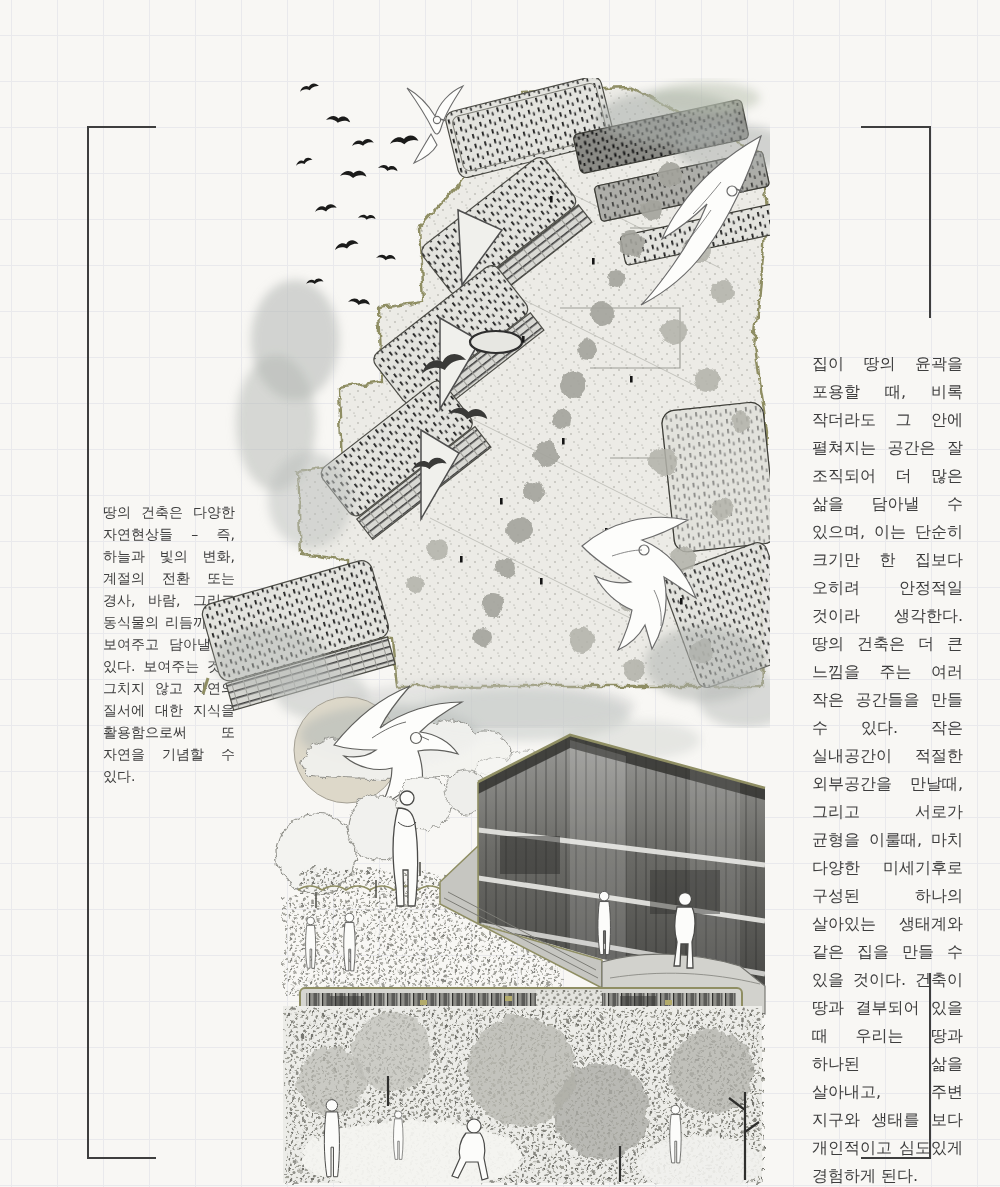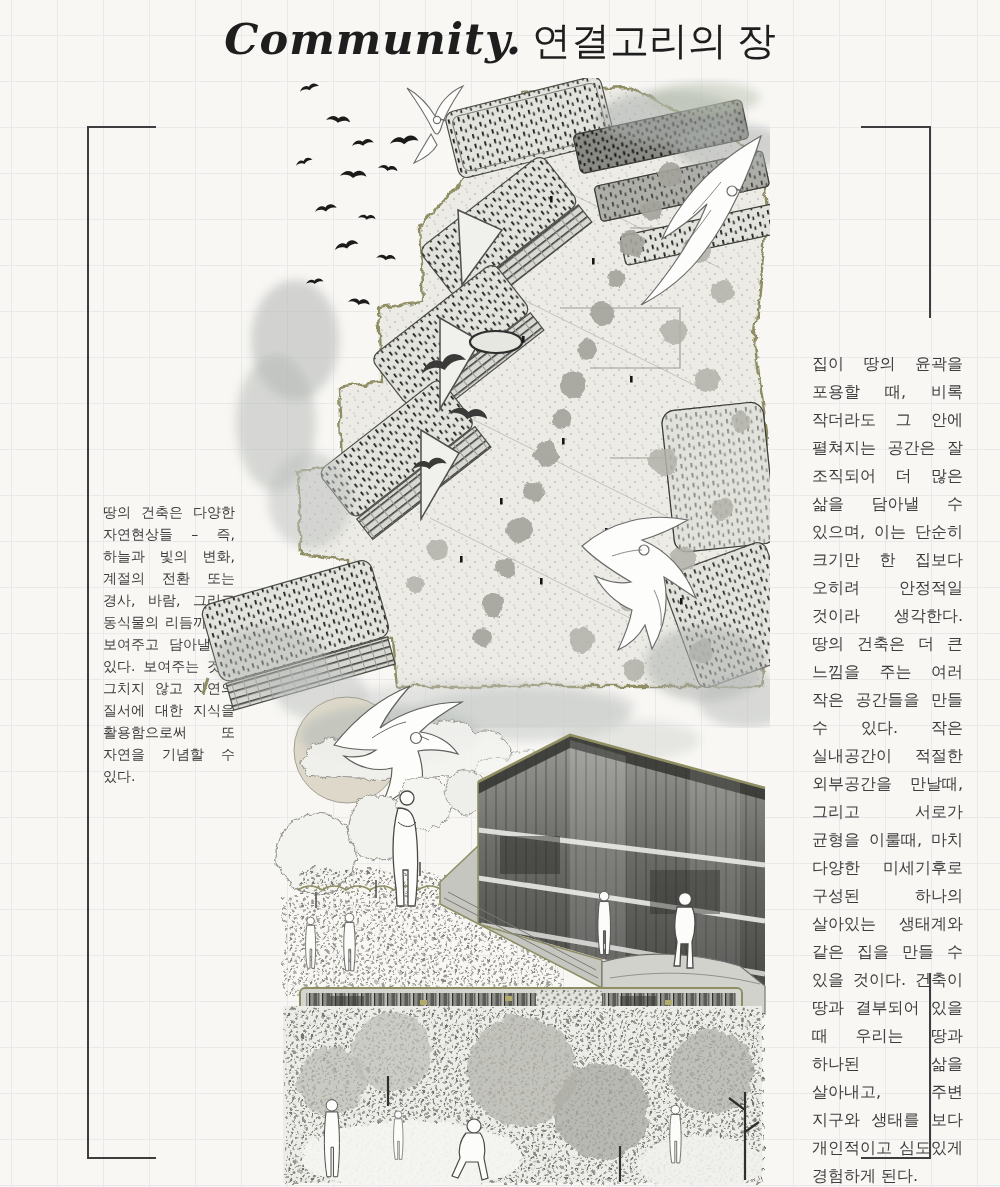--- a/index.html
+++ b/index.html
@@ -34,23 +34,20 @@
   .text-col.right{ left:812px; top:334px; width:151px; font-size:16px; line-height:28px; }
   svg.art{position:absolute; display:block;}
   .art-aerial{left:200px; top:78px; width:570px; height:650px;}
   .art-persp{left:270px; top:640px; width:500px; height:545px;}
 </style>
 </head>
 <body>
 
 <div class="page">
 
-  <div class="title">
-    <span class="title-en">Community.</span><span class="title-ko">연결고리의 장</span>
-  </div>
 
   <div class="bracket-line" style="left:87px; top:126px; width:2px; height:1033px;"></div>
   <div class="bracket-line" style="left:87px; top:126px; width:69px; height:2px;"></div>
   <div class="bracket-line" style="left:87px; top:1157px; width:69px; height:2px;"></div>
 
   <div class="bracket-line" style="left:929px; top:126px; width:2px; height:192px;"></div>
   <div class="bracket-line" style="left:929px; top:973px; width:2px; height:186px;"></div>
   <div class="bracket-line" style="left:861px; top:126px; width:70px; height:2px;"></div>
   <div class="bracket-line" style="left:861px; top:1157px; width:70px; height:2px;"></div>
 

